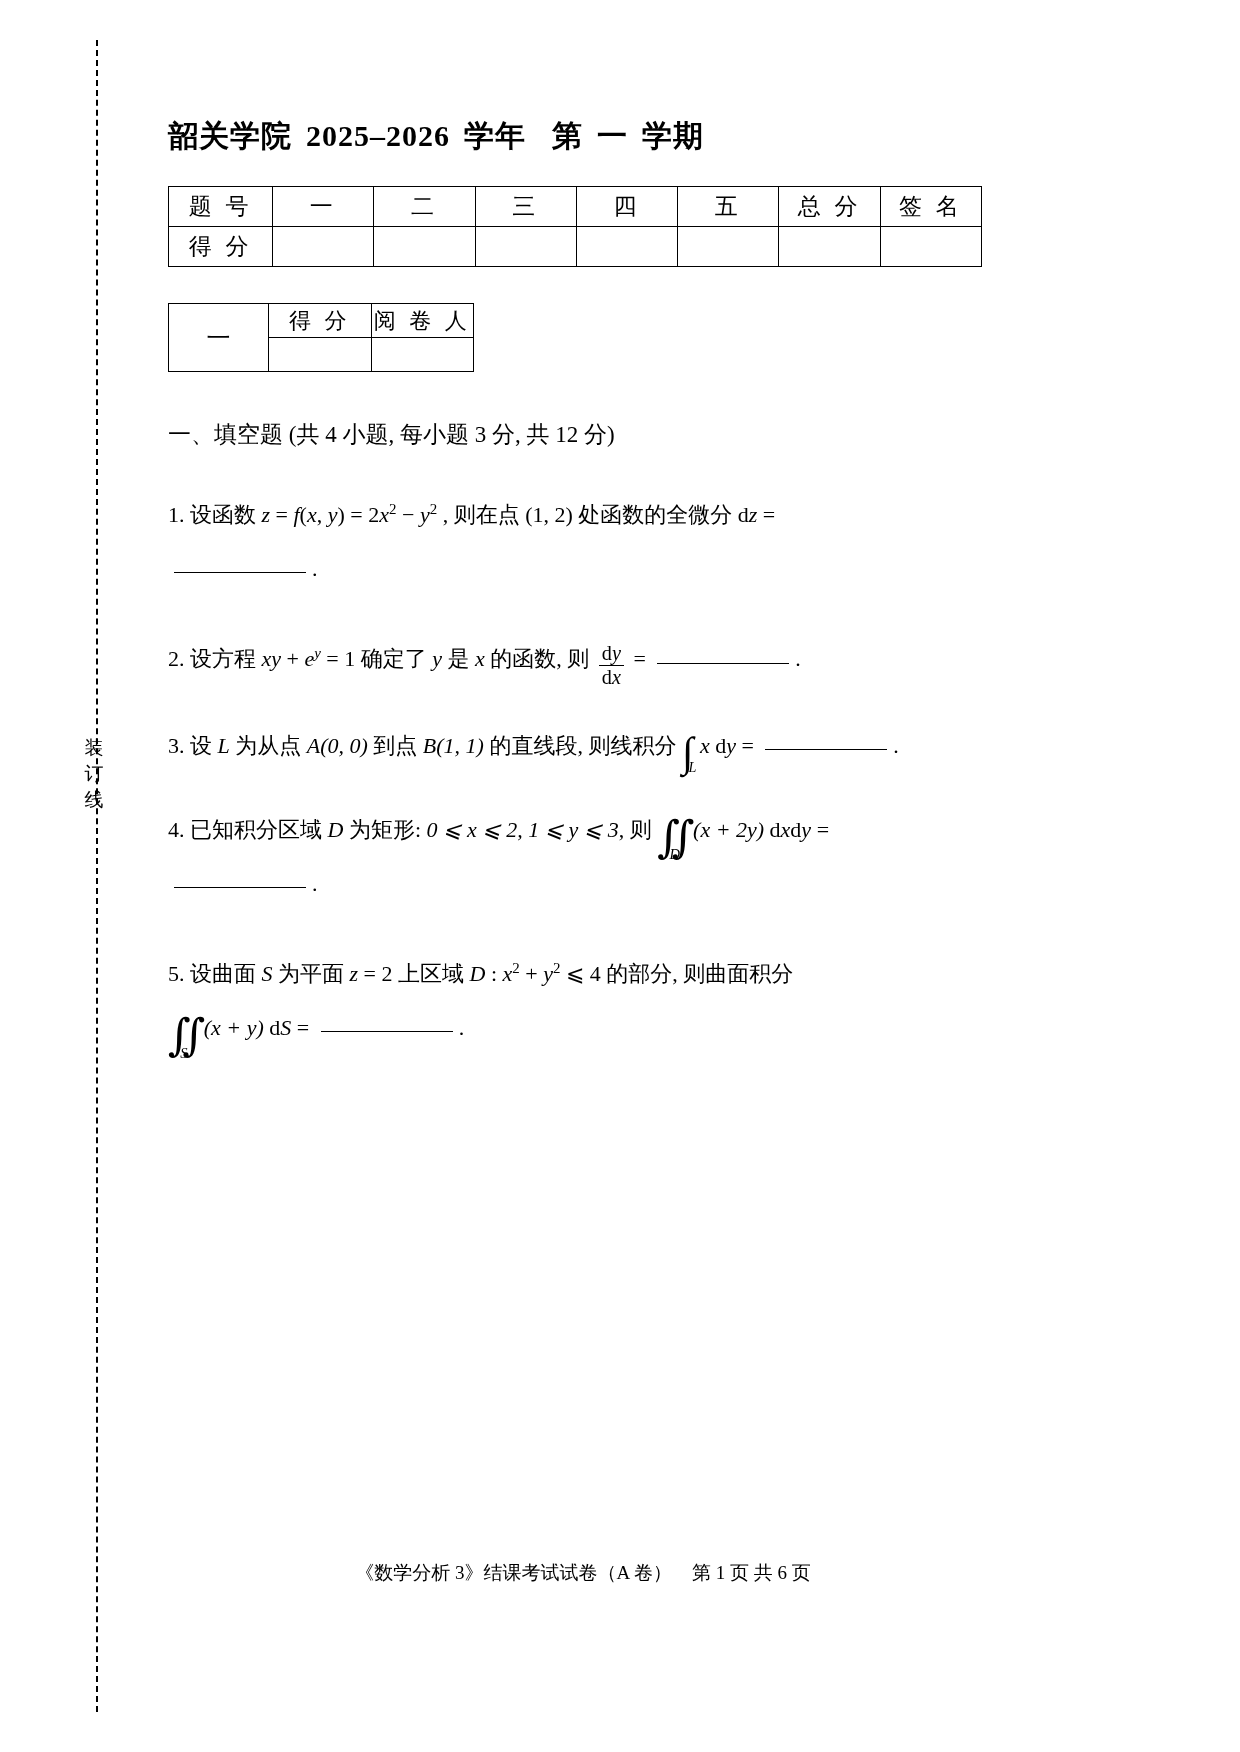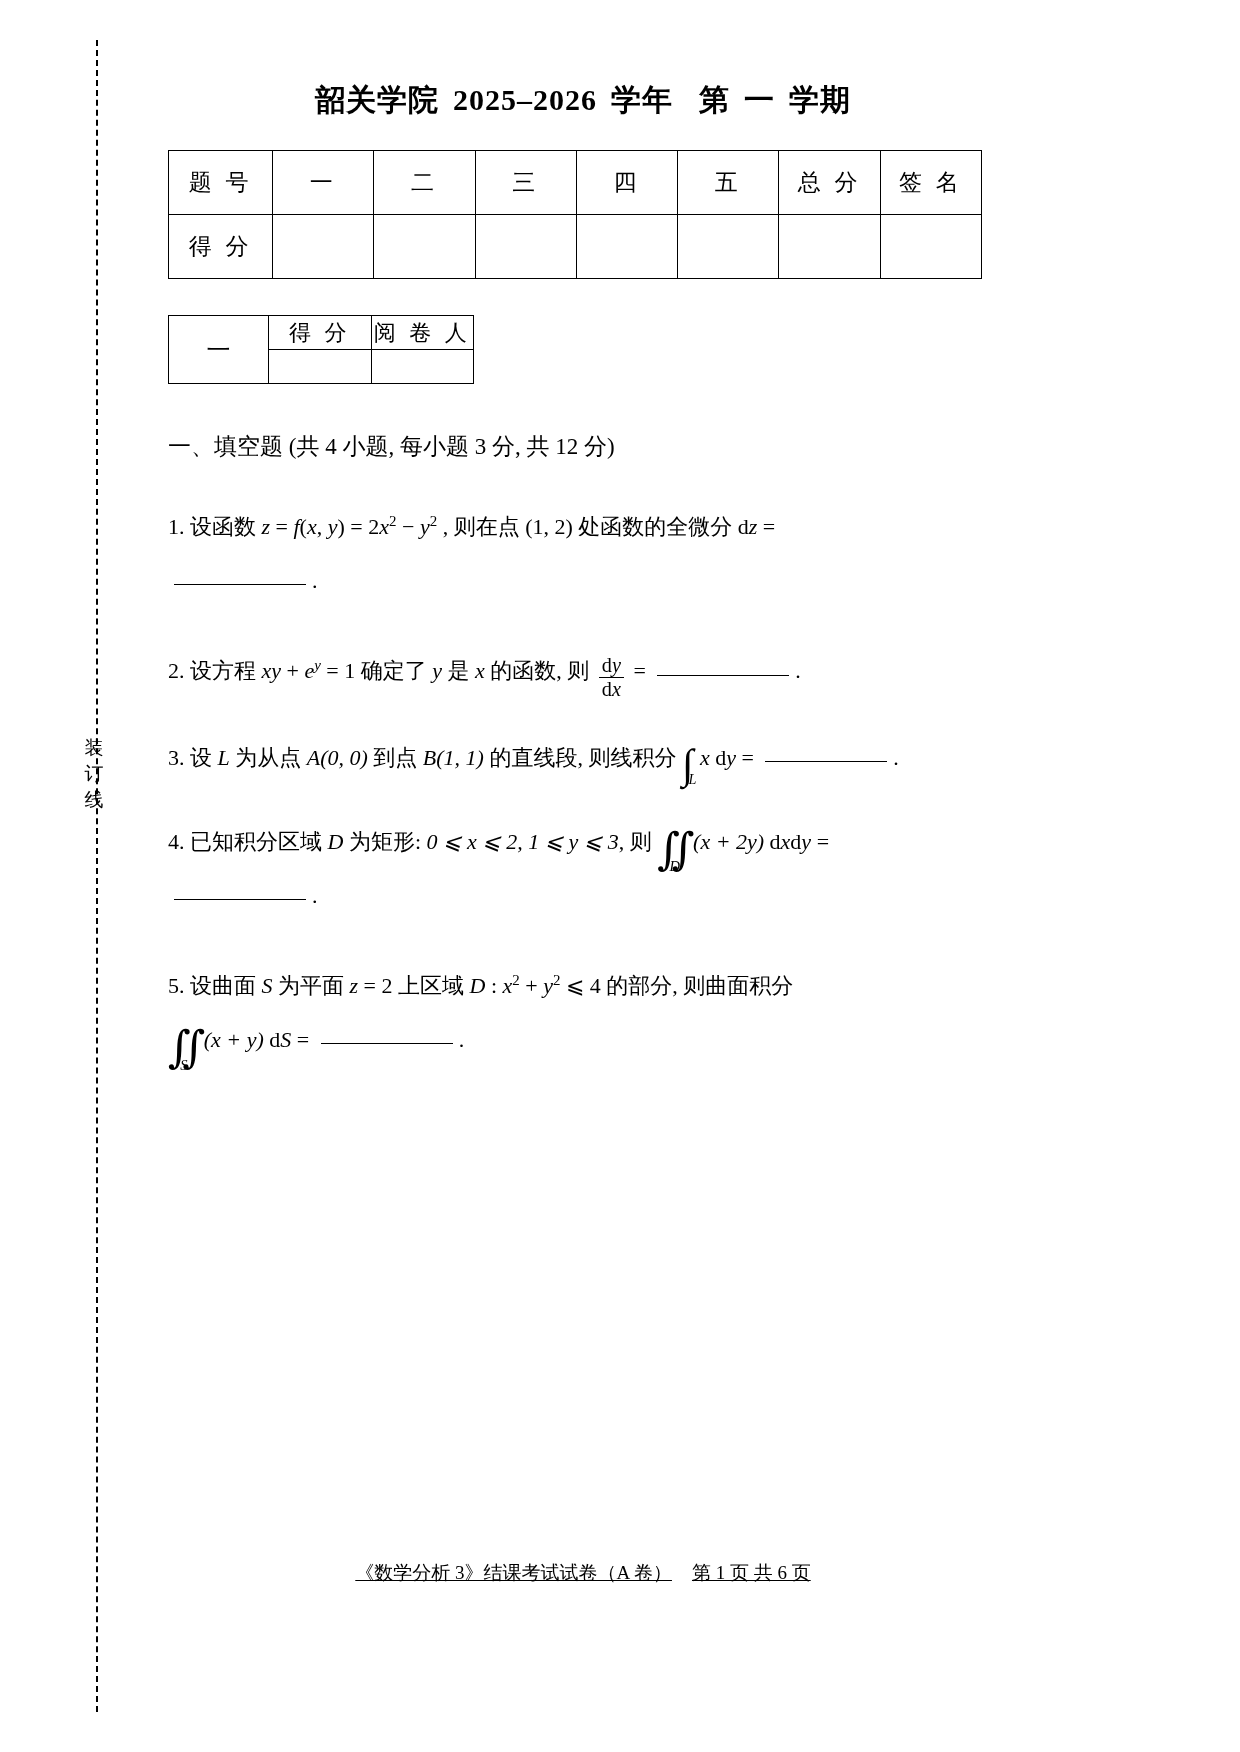--- a/index.html
+++ b/index.html
@@ -38,21 +38,21 @@
 
   
   .page {
     position: absolute;
     left: 168px;
     top: 0;
     width: 830px;
     height: 1752px;
   }
 
-  .title-block { padding-top: 72px; text-align: center; }
+  .title-block { padding-top: 108px; text-align: left; }
   .title-line {
     font-weight: bold;
     font-size: 30px;
     line-height: 56px;
     letter-spacing: 1px;
     white-space: nowrap;
   }
   .title-line.t2 { font-size: 29px; }
 
   .sp { display: inline-block; width: 14px; }
@@ -86,21 +86,21 @@
     border-collapse: collapse;
     width: 814px;
     table-layout: fixed;
   }
   table.score td {
     border: 1.4px solid #000;
     height: 40px;
     text-align: center;
     font-size: 23px;
     letter-spacing: 4px;
-    padding: 16px;
+    padding: 4px;
   }
   table.score td.lbl { width: 104px; }
 
   
   table.grader {
     margin-top: 36px;
     border-collapse: collapse;
     width: 306px;
     table-layout: fixed;
   }
@@ -197,21 +197,20 @@
 
   
   .footer {
     position: absolute;
     left: 0;
     top: 1560px;
     width: 830px;
     text-align: center;
     font-size: 19px;
     white-space: nowrap;
-    text-decoration: underline;
   }
   .footer .gap { display: inline-block; width: 20px; }
 </style>
 </head>
 <body>
 
 <div class="binding"></div>
 <div class="binding-label">
   <span>装</span>
   <span>订</span>

